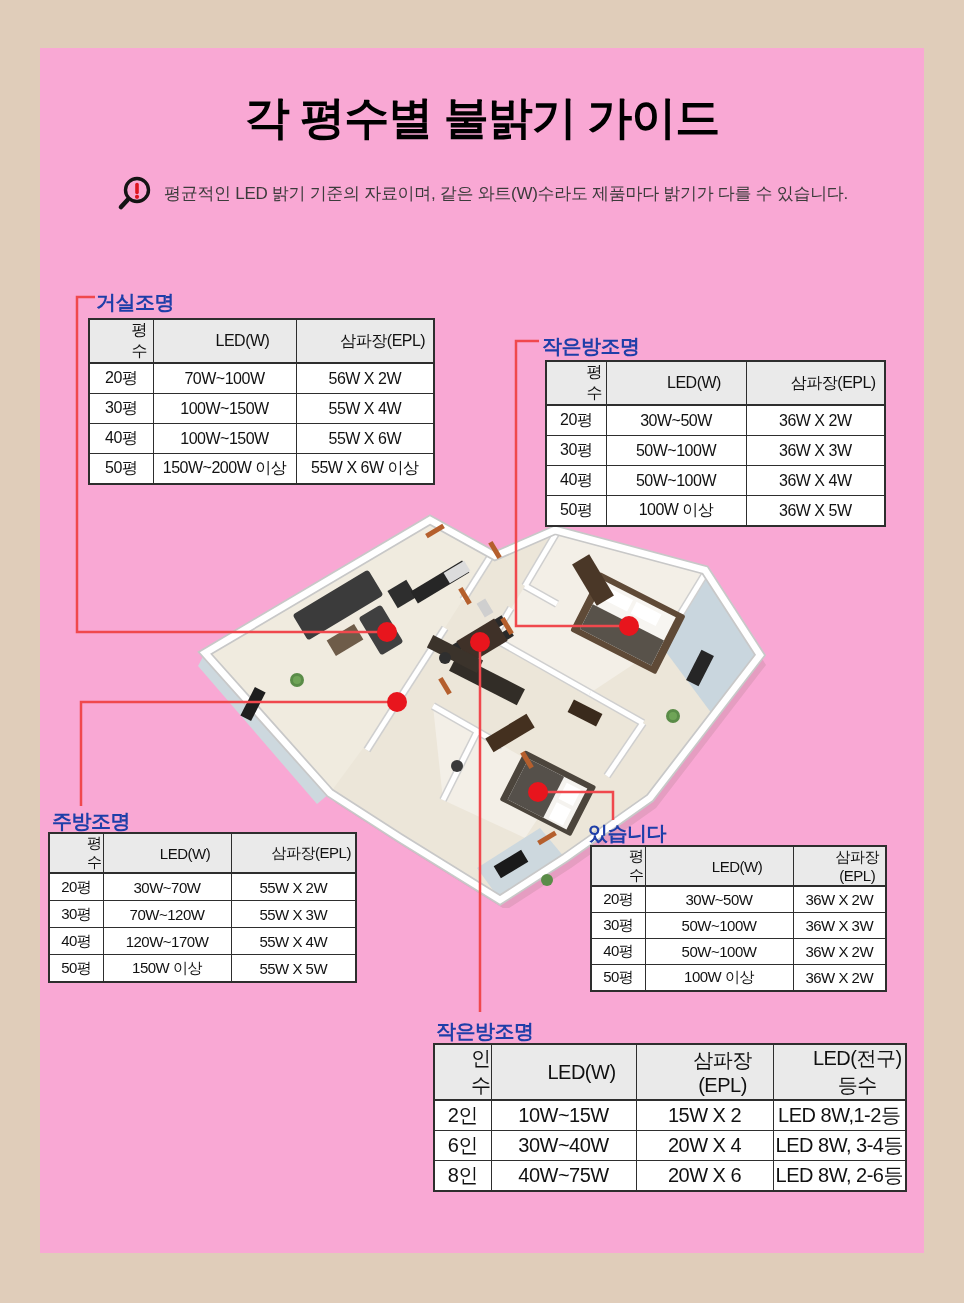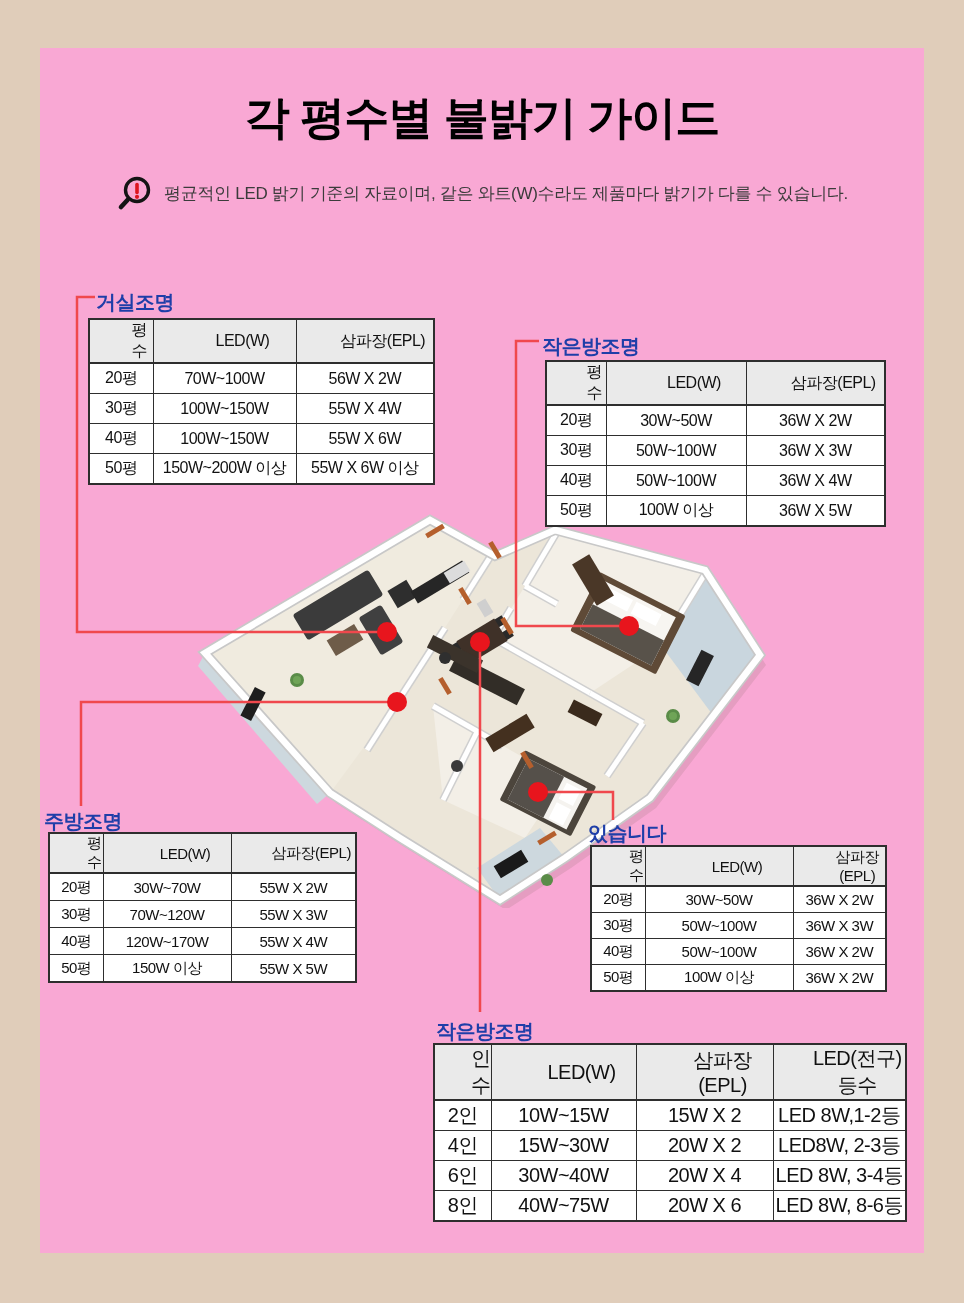--- a/index.html
+++ b/index.html
@@ -41,21 +41,21 @@
   table.guide th{background:#eaeaea;font-weight:normal;border-bottom:2px solid #2e2e2e;padding-left:36px;}
   .t-living  {left:48px; top:270px;} .t-living  th,.t-living  td{height:29px;font-size:16px;}
   .t-bigroom {left:505px;top:312px;} .t-bigroom th,.t-bigroom td{height:29px;font-size:16px;}
   .t-kitchen {left:8px;  top:784px;} .t-kitchen th,.t-kitchen td{height:26px;font-size:15px;}
   .t-smallrm {left:550px;top:797px;} .t-smallrm th,.t-smallrm td{height:25px;font-size:15px;}
   .t-dining  {left:393px;top:995px;} .t-dining  th,.t-dining  td{height:29px;font-size:20px;}
   .overlay{position:absolute;left:0;top:0;width:884px;height:1205px;z-index:4;pointer-events:none;}
   .floorplan{position:absolute;left:155px;top:460px;width:580px;height:400px;z-index:2;}
   .lbl-living {left:56px; top:241px;}
   .lbl-bigroom{left:502px;top:285px;}
-  .lbl-kitchen{left:4px; top:760px;}
+  .lbl-kitchen{left:12px; top:760px;}
   .lbl-smallrm{left:548px;top:772px;}
   .lbl-dining {left:396px;top:970px;}
 </style>
 </head>
 <body>
 
 <div class="content">
 
   <div class="page-title">각 평수별 불밝기 가이드</div>
 
@@ -414,33 +414,27 @@
         </tr>
       </thead>
       <tbody>
         <tr>
           <td>2인</td>
           <td>10W~15W</td>
           <td>15W X 2</td>
           <td>LED 8W,1-2등</td>
         </tr>
         <tr>
-          <td>4인</td>
-          <td>15W~30W</td>
-          <td>20W X 2</td>
-          <td>LED8W, 2-3등</td>
-        </tr>
-        <tr>
           <td>6인</td>
           <td>30W~40W</td>
           <td>20W X 4</td>
           <td>LED 8W, 3-4등</td>
         </tr>
         <tr>
           <td>8인</td>
           <td>40W~75W</td>
           <td>20W X 6</td>
-          <td>LED 8W, 8-6등</td>
+          <td>LED 8W, 2-6등</td>
         </tr>
       </tbody>
     </table>
 
 </div>
 
 </body></html>

